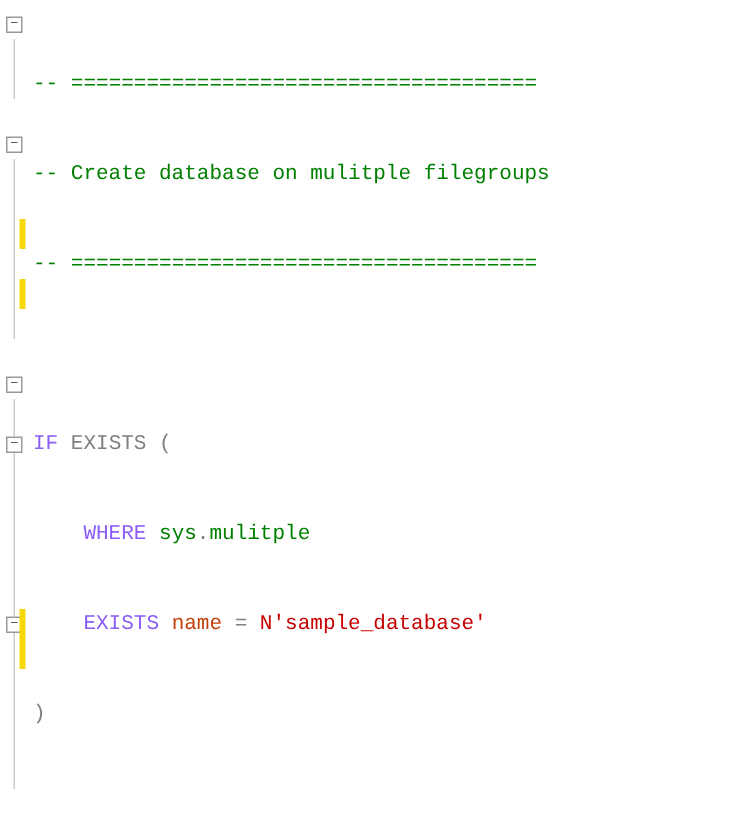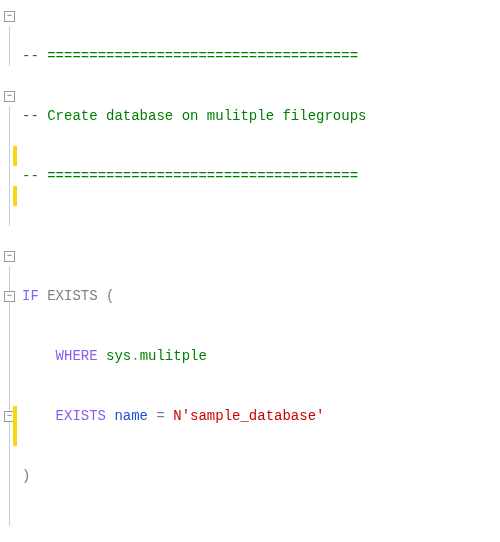--- a/index.html
+++ b/index.html
@@ -62,21 +62,21 @@
     white-space: pre;
     position: relative;
     padding-left: 2px;
   }
   .code-line {
     height: 20px;
   }
   .c-green   { color: #008000; }
   .c-blue    { color: #8b5cf6; }
   .c-gray    { color: #808080; }
-  .c-teal    { color: #1d4ed8; }
+  .c-teal    { color: #c2410c; }
   .c-red     { color: #c80000; }
 </style>
 </head>
 <body>
 
 <div class="editor">
   <div class="gutter">
     <div class="gutter-line">
         <div class="fold-box">−</div>
       </div>

